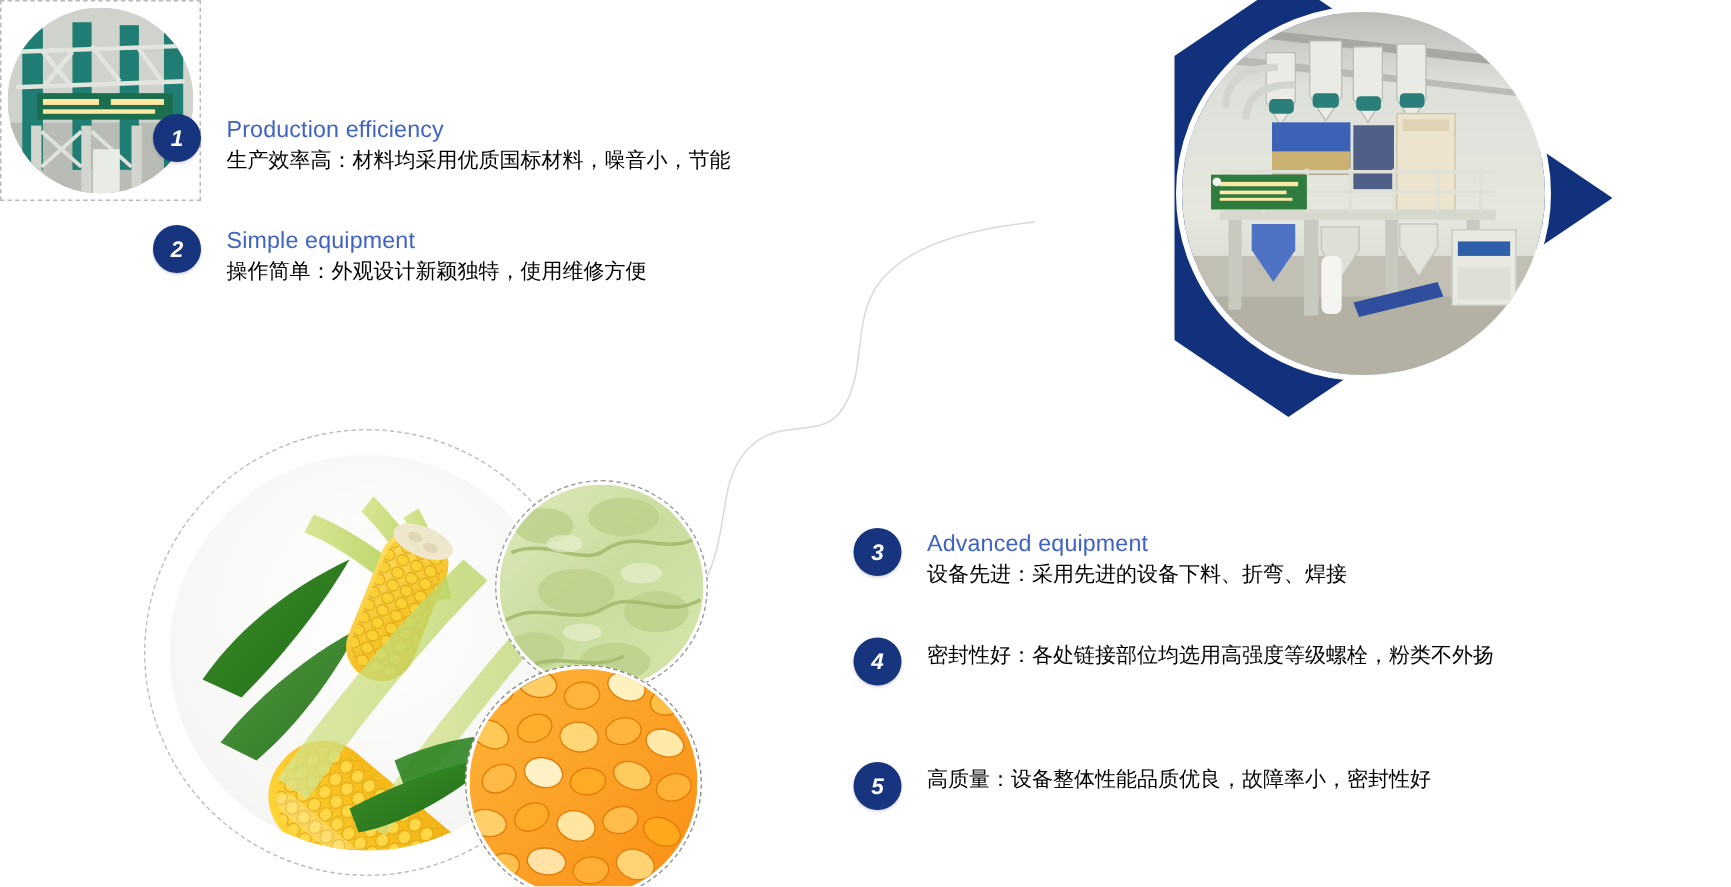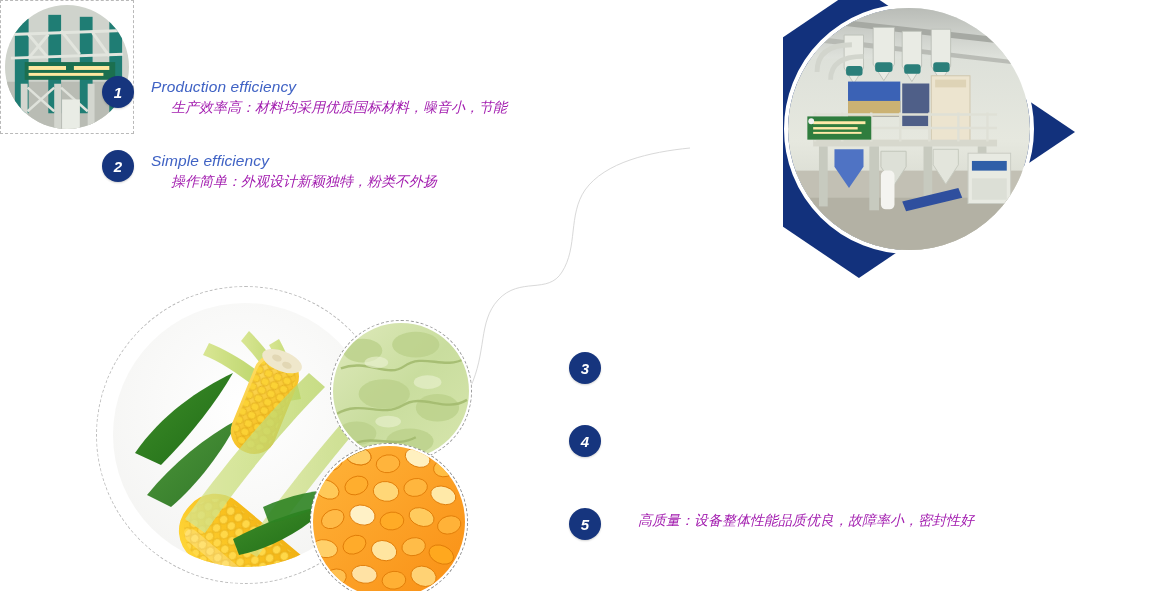--- a/index.html
+++ b/index.html
@@ -45,36 +45,34 @@
     display: flex;
     align-items: center;
     justify-content: center;
     flex: 0 0 32px;
     line-height: 1;
     box-shadow: 0 1px 2px rgba(0,0,0,0.18);
   }
   .feature-text {
     margin-left: 17px;
     padding-top: 1px;
-    font-style: italic;
   }
   .feature-title {
     color: #3f62c4;
     font-size: 15.5px;
     line-height: 19px;
     letter-spacing: 0.1px;
     white-space: nowrap;
   }
   .feature-desc {
-    color: #a21caf;
+    color: #000000;
     font-size: 14px;
     line-height: 22px;
     white-space: nowrap;
     font-family: "DejaVu Sans", "Liberation Sans", sans-serif;
-    margin-left: 20px;
   }
 
   
   .f1 { left: 102px; top: 76px; }
   .f2 { left: 102px; top: 150px; }
   
   .f3 { left: 569px; top: 352px; }
   .f4 { left: 569px; top: 425px; }
   .f5 { left: 569px; top: 508px; }
 
@@ -472,32 +470,37 @@
     <div class="badge">1</div>
     <div class="feature-text">
       <div class="feature-title">Production efficiency</div>
       <div class="feature-desc">生产效率高：材料均采用优质国标材料，噪音小，节能</div>
     </div>
   </div>
 
   <div class="feature f2">
     <div class="badge">2</div>
     <div class="feature-text">
-      <div class="feature-title">Simple efficiency</div>
-      <div class="feature-desc">操作简单：外观设计新颖独特，粉类不外扬</div>
+      <div class="feature-title">Simple equipment</div>
+      <div class="feature-desc">操作简单：外观设计新颖独特，使用维修方便</div>
     </div>
   </div>
 
   <div class="feature f3">
     <div class="badge">3</div>
+    <div class="feature-text">
+      <div class="feature-title">Advanced equipment</div>
+      <div class="feature-desc">设备先进：采用先进的设备下料、折弯、焊接</div>
+    </div>
   </div>
 
   <div class="feature f4">
     <div class="badge">4</div>
     <div class="feature-text">
+      <div class="feature-desc">密封性好：各处链接部位均选用高强度等级螺栓，粉类不外扬</div>
     </div>
   </div>
 
   <div class="feature f5">
     <div class="badge">5</div>
     <div class="feature-text">
       <div class="feature-desc">高质量：设备整体性能品质优良，故障率小，密封性好</div>
     </div>
   </div>
 

